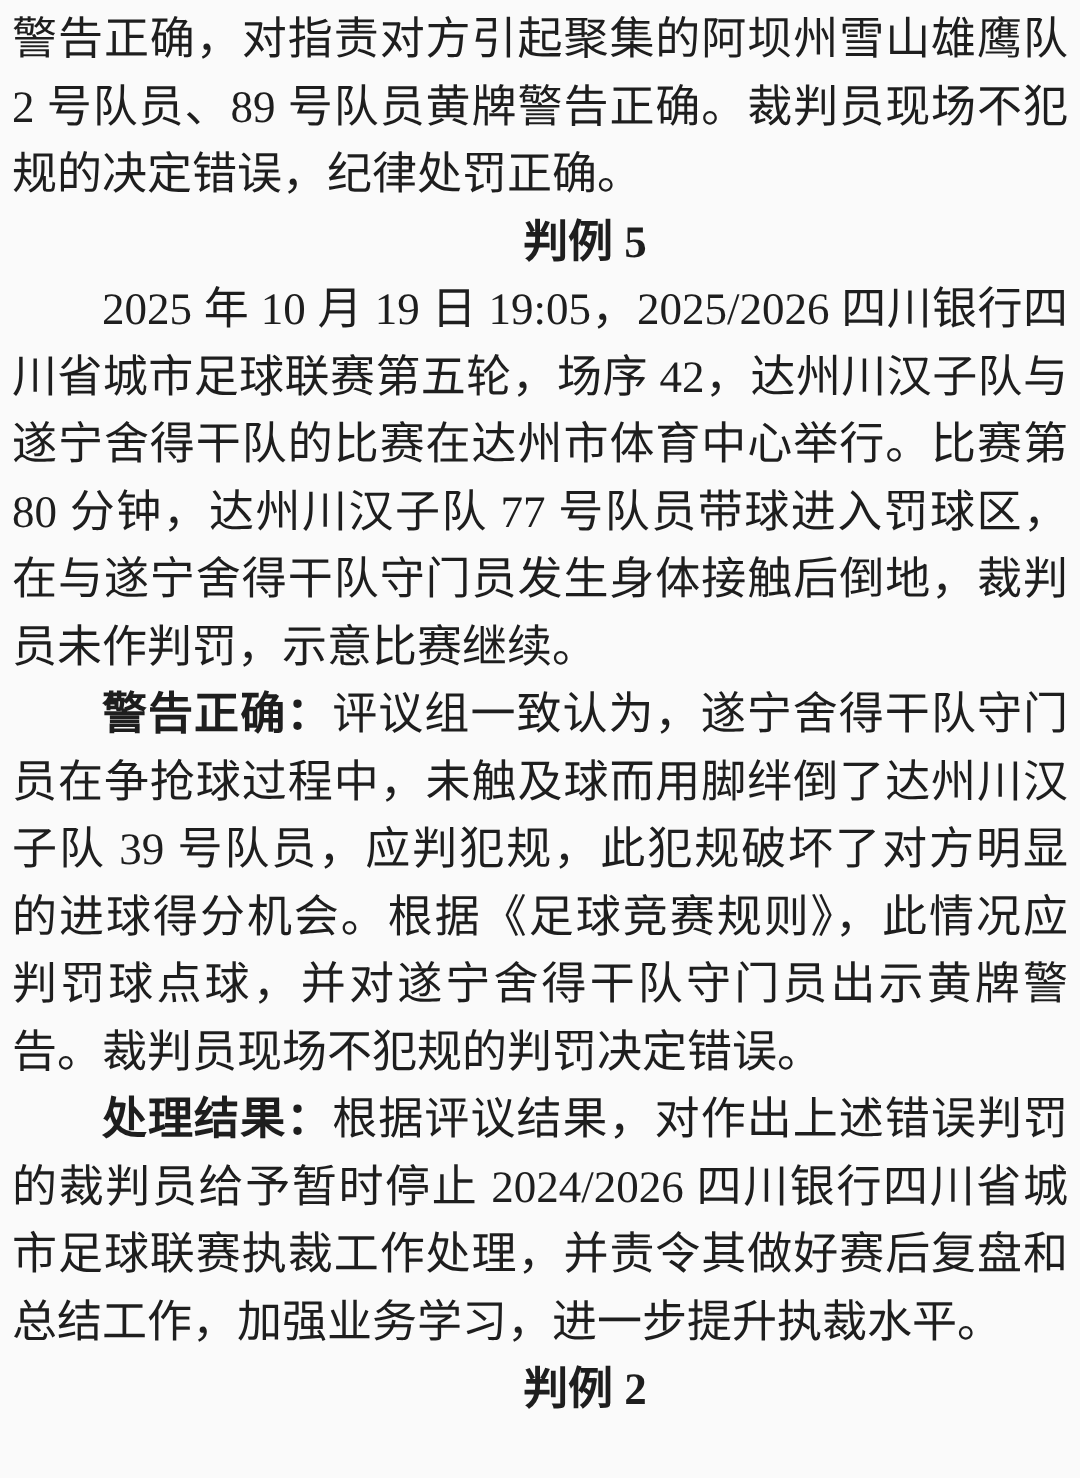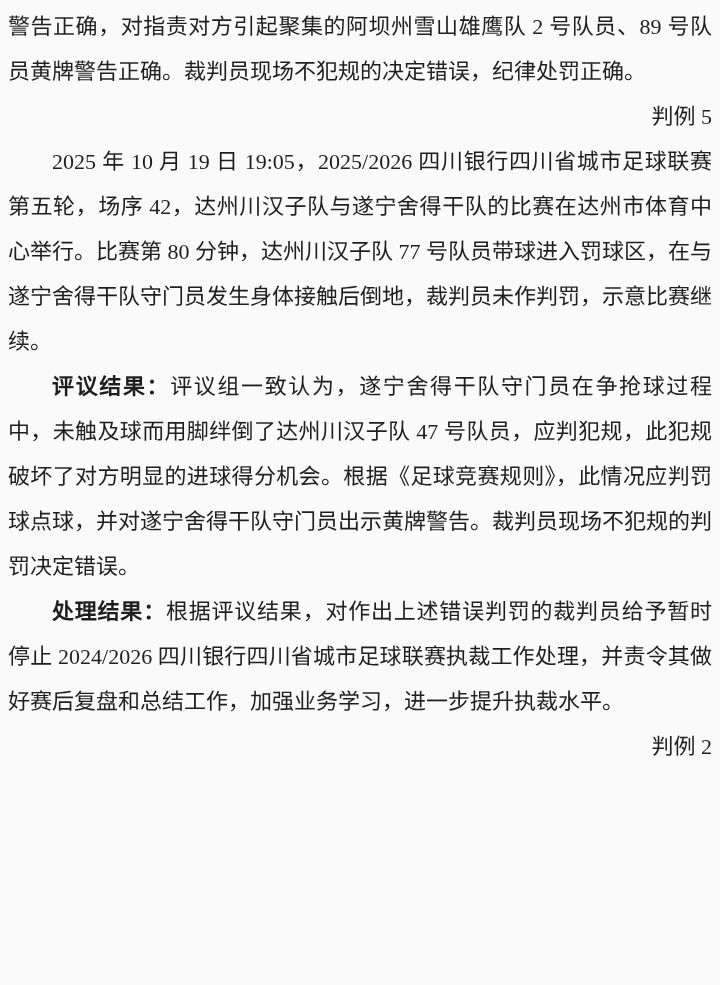--- a/index.html
+++ b/index.html
@@ -20,49 +20,49 @@
   }
   .page{
     box-sizing:border-box;
     width:720px;
     height:985px;
     padding:4px 8px 0 8px;
     overflow:hidden;
   }
   .para{
     margin:0;
-    font-size:22px;
+    font-size:30px;
     line-height:45px;
     text-align:justify;
     text-justify:inter-ideograph;
     text-indent:2em;
     word-break:break-all;
   }
   .para.no-indent{
     text-indent:0;
   }
   .para.heading{
-    font-weight:normal;
-    text-align:right;
+    font-weight:bold;
+    text-align:center;
   }
   .label{
     font-weight:bold;
   }
 </style>
 </head>
 <body>
 
 <main class="page">
 
   <p class="para no-indent"><span>警告正确，对指责对方引起聚集的阿坝州雪山雄鹰队 2 号队员、89 号队员黄牌警告正确。裁判员现场不犯规的决定错误，纪律处罚正确。</span></p>
 
 
   <p class="para heading"><span>判例 5</span></p>
 
   <p class="para"><span>2025 年 10 月 19 日 19:05，2025/2026 四川银行四川省城市足球联赛第五轮，场序 42，达州川汉子队与遂宁舍得干队的比赛在达州市体育中心举行。比赛第 80 分钟，达州川汉子队 77 号队员带球进入罚球区，在与遂宁舍得干队守门员发生身体接触后倒地，裁判员未作判罚，示意比赛继续。</span></p>
 
-  <p class="para"><b class="label">评议结果：</b><span>评议组一致认为，遂宁舍得干队守门员在争抢球过程中，未触及球而用脚绊倒了达州川汉子队 47 号队员，应判犯规，此犯规破坏了对方明显的进球得分机会。根据《足球竞赛规则》，此情况应判罚球点球，并对遂宁舍得干队守门员出示黄牌警告。裁判员现场不犯规的判罚决定错误。</span></p>
+  <p class="para"><b class="label">警告正确：</b><span>评议组一致认为，遂宁舍得干队守门员在争抢球过程中，未触及球而用脚绊倒了达州川汉子队 39 号队员，应判犯规，此犯规破坏了对方明显的进球得分机会。根据《足球竞赛规则》，此情况应判罚球点球，并对遂宁舍得干队守门员出示黄牌警告。裁判员现场不犯规的判罚决定错误。</span></p>
 
   <p class="para"><b class="label">处理结果：</b><span>根据评议结果，对作出上述错误判罚的裁判员给予暂时停止 2024/2026 四川银行四川省城市足球联赛执裁工作处理，并责令其做好赛后复盘和总结工作，加强业务学习，进一步提升执裁水平。</span></p>
 
   <p class="para heading"><span>判例 2</span></p>
 
 </main>
 
 </body></html>

